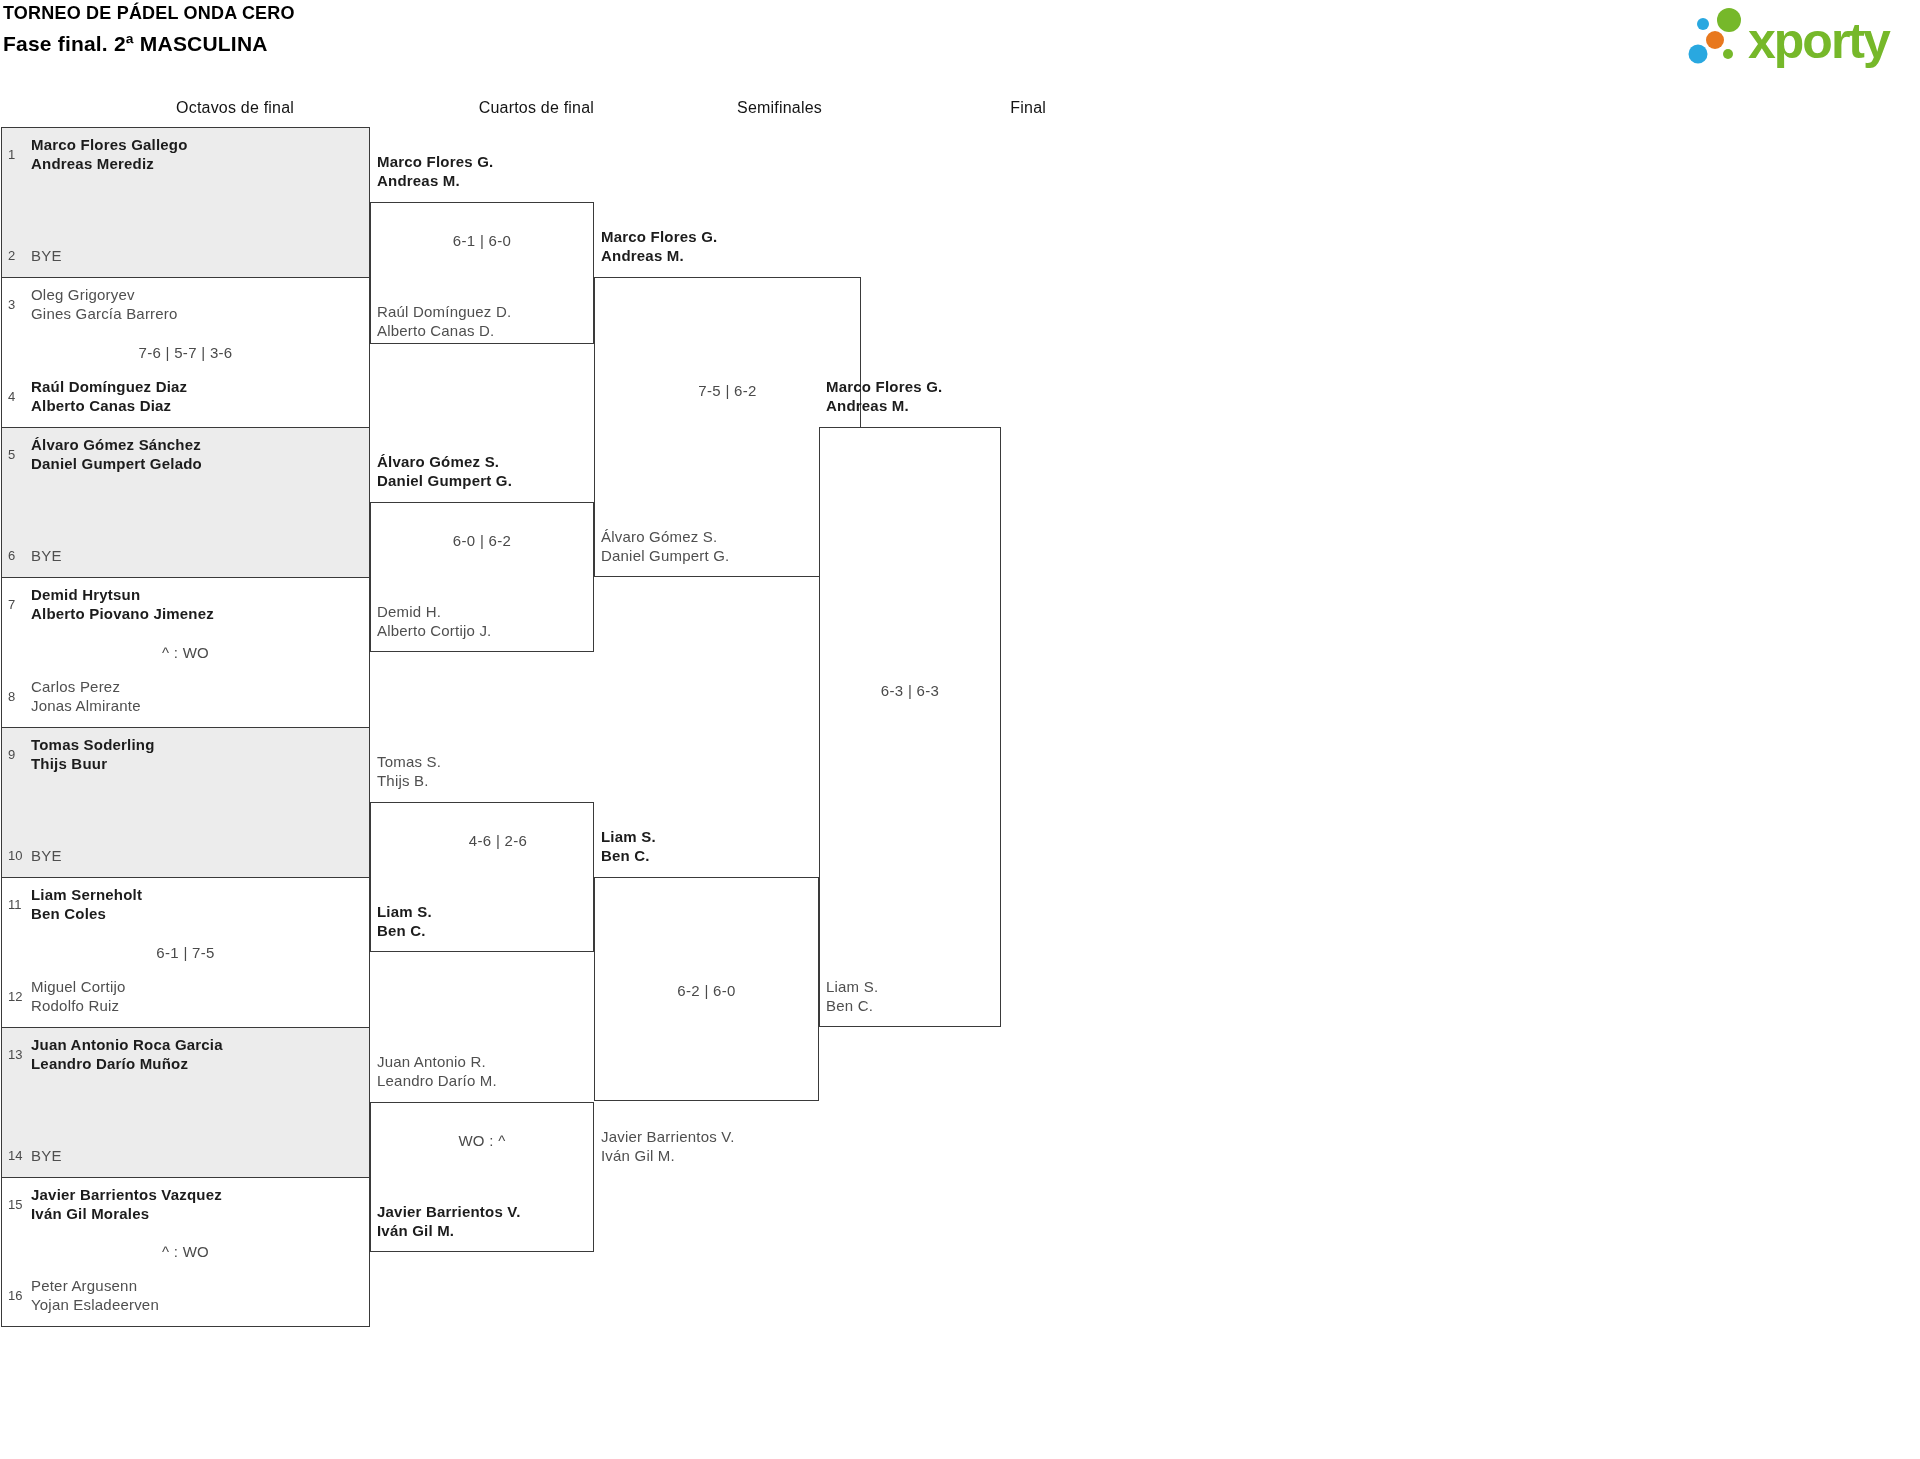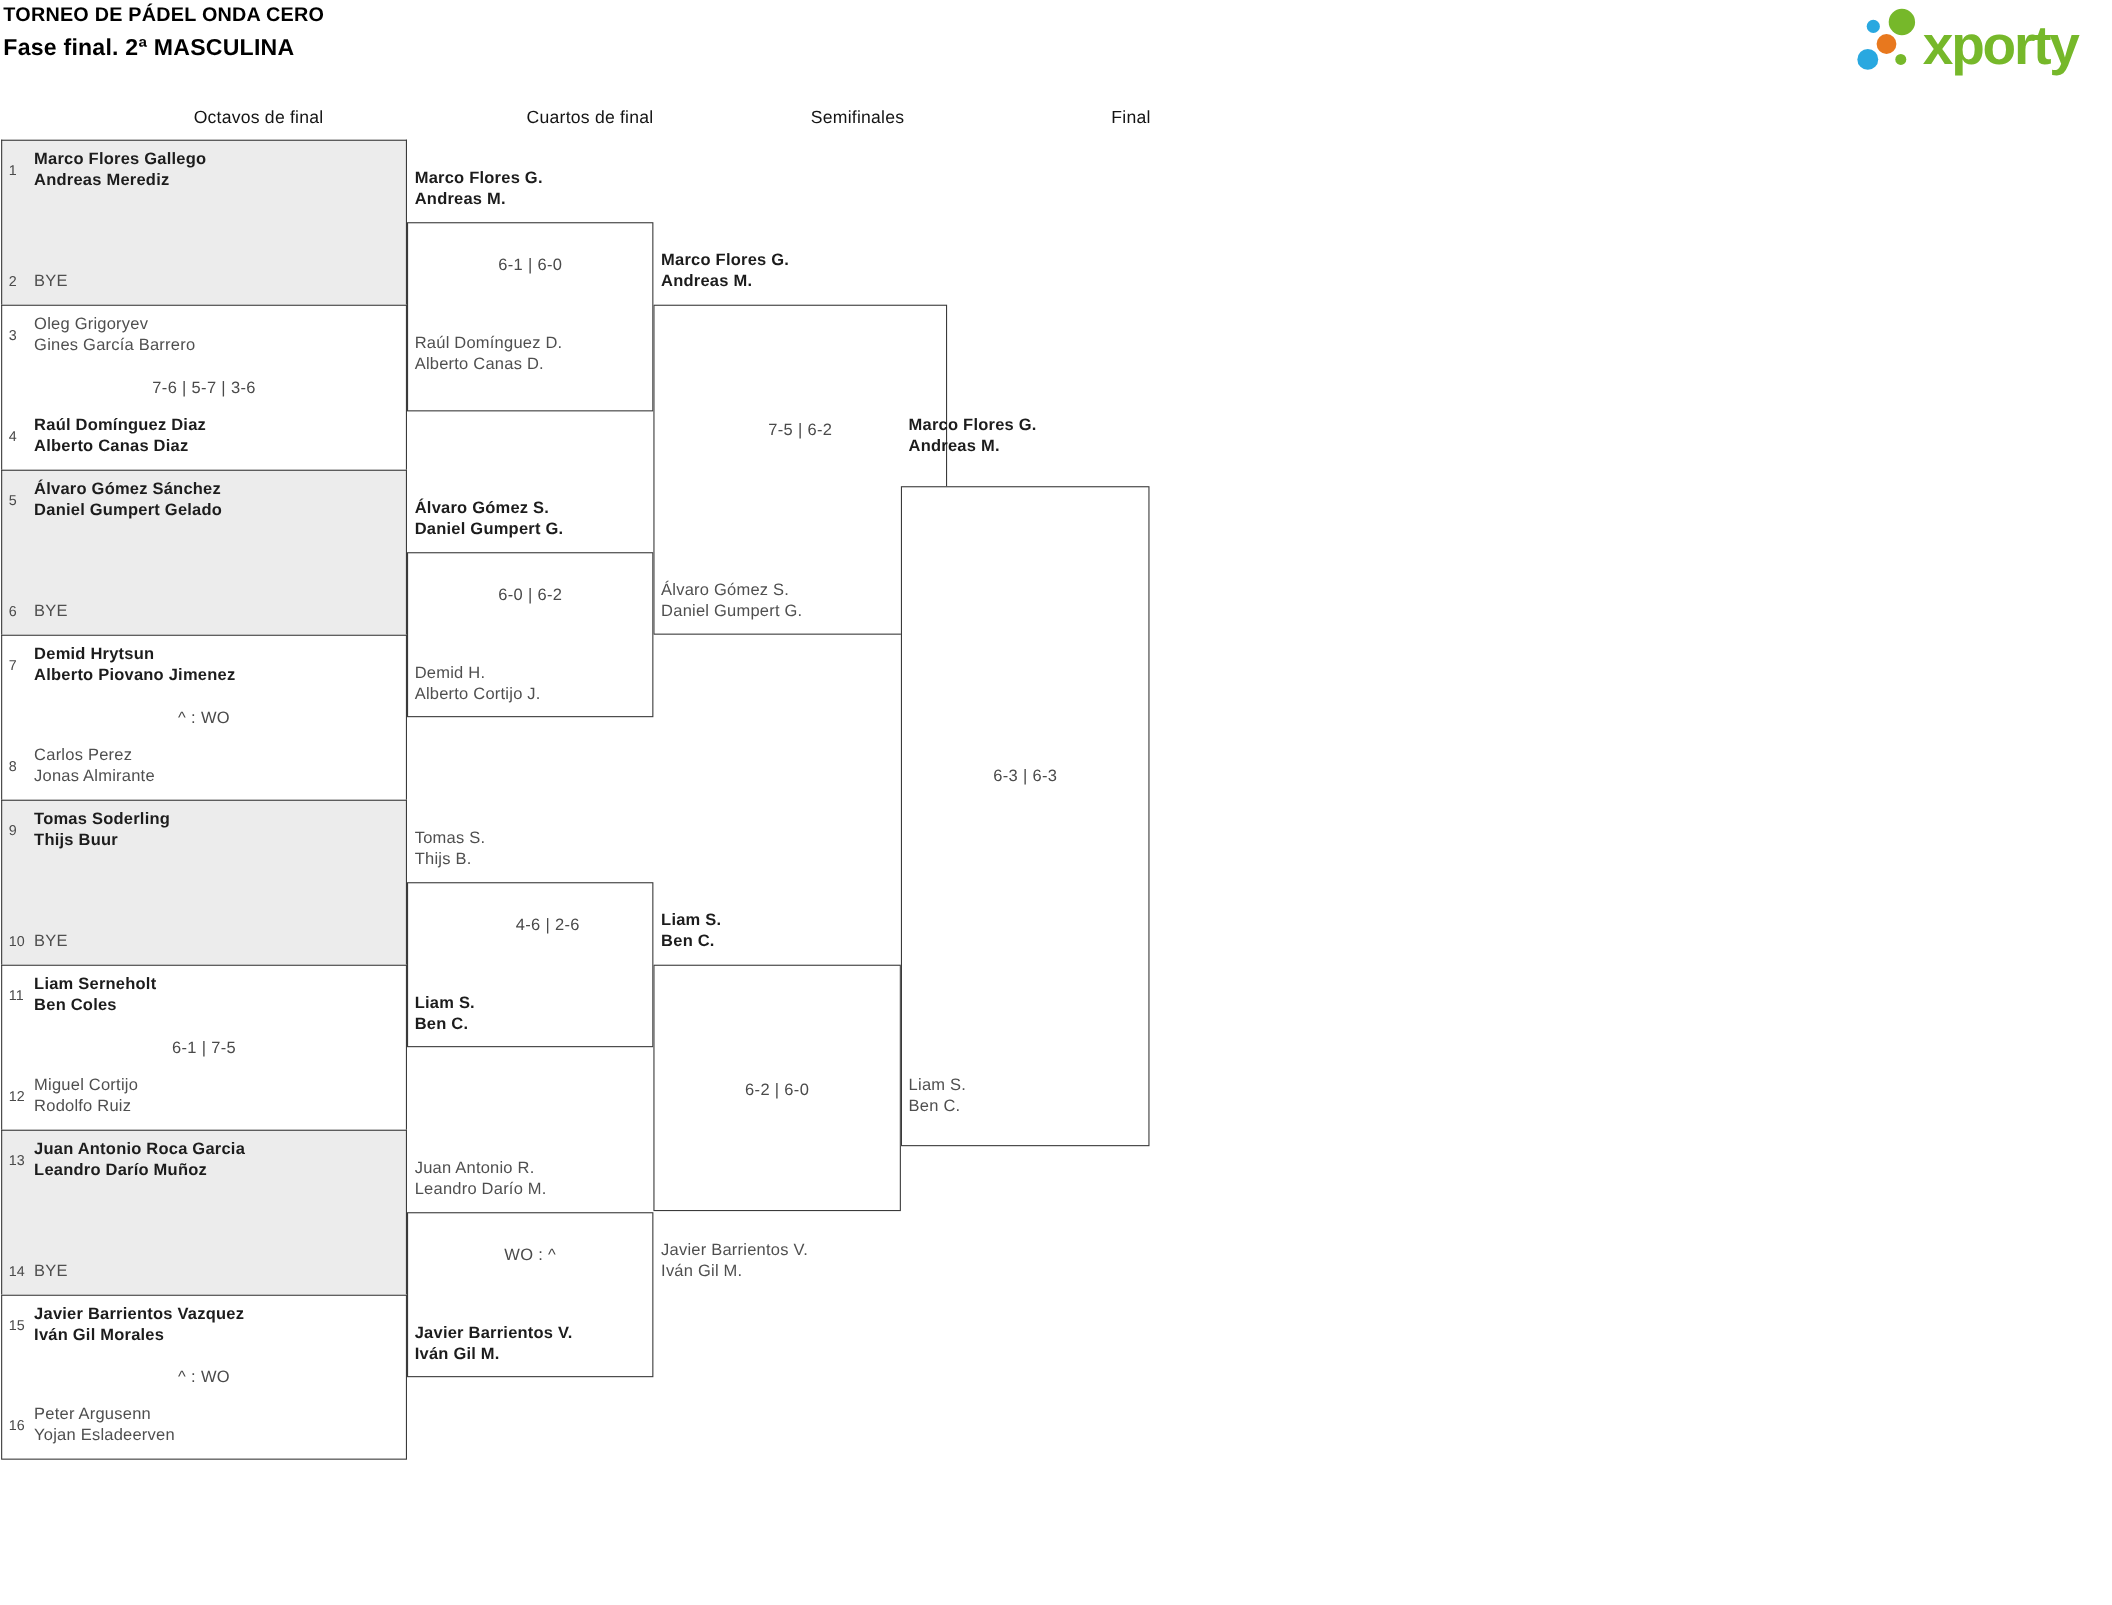--- a/index.html
+++ b/index.html
@@ -180,21 +180,21 @@
             <span>Peter Argusenn</span>
             <span>Yojan Esladeerven</span>
           </div>
         </div>
         <div class="score mid">^ : WO</div>
       </div>
       <div class="adv bold" style="left: 377px; top: 152px;">
         <span>Marco Flores G.</span>
         <span>Andreas M.</span>
       </div>
-      <div class="mbox" style="left: 370px; top: 202px; width: 224px; height: 172px;">
+      <div class="mbox" style="left: 370px; top: 202px; width: 224px; height: 142px;">
         <div class="score" style="top: 28px;">6-1 | 6-0</div>
       </div>
       <div class="adv" style="left: 377px; top: 302px;">
         <span>Raúl Domínguez D.</span>
         <span>Alberto Canas D.</span>
       </div>
       <div class="adv bold" style="left: 377px; top: 452px;">
         <span>Álvaro Gómez S.</span>
         <span>Daniel Gumpert G.</span>
       </div>
@@ -246,21 +246,21 @@
         <div class="score" style="top: 103px;">6-2 | 6-0</div>
       </div>
       <div class="adv" style="left: 601px; top: 1127px;">
         <span>Javier Barrientos V.</span>
         <span>Iván Gil M.</span>
       </div>
       <div class="adv bold" style="left: 826px; top: 377px;">
         <span>Marco Flores G.</span>
         <span>Andreas M.</span>
       </div>
-      <div class="mbox" style="left: 819px; top: 442px; width: 226px; height: 600px;">
+      <div class="mbox" style="left: 819px; top: 427px; width: 182px; height: 600px;">
         <div class="score" style="top: 253px;">6-3 | 6-3</div>
       </div>
       <div class="adv" style="left: 826px; top: 977px;">
         <span>Liam S.</span>
         <span>Ben C.</span>
       </div>
     </div>
 </div>
 
 </body></html>

